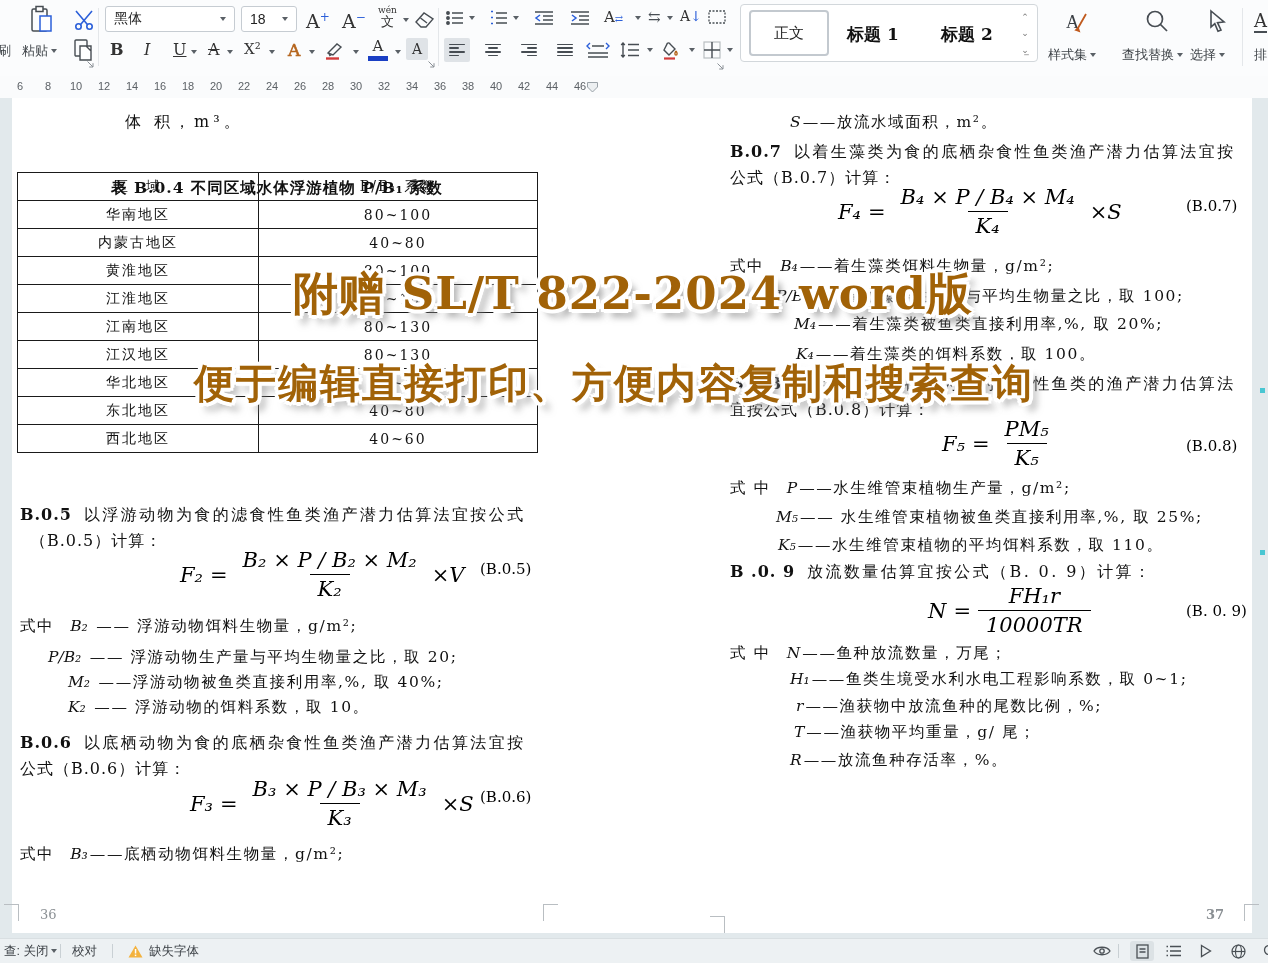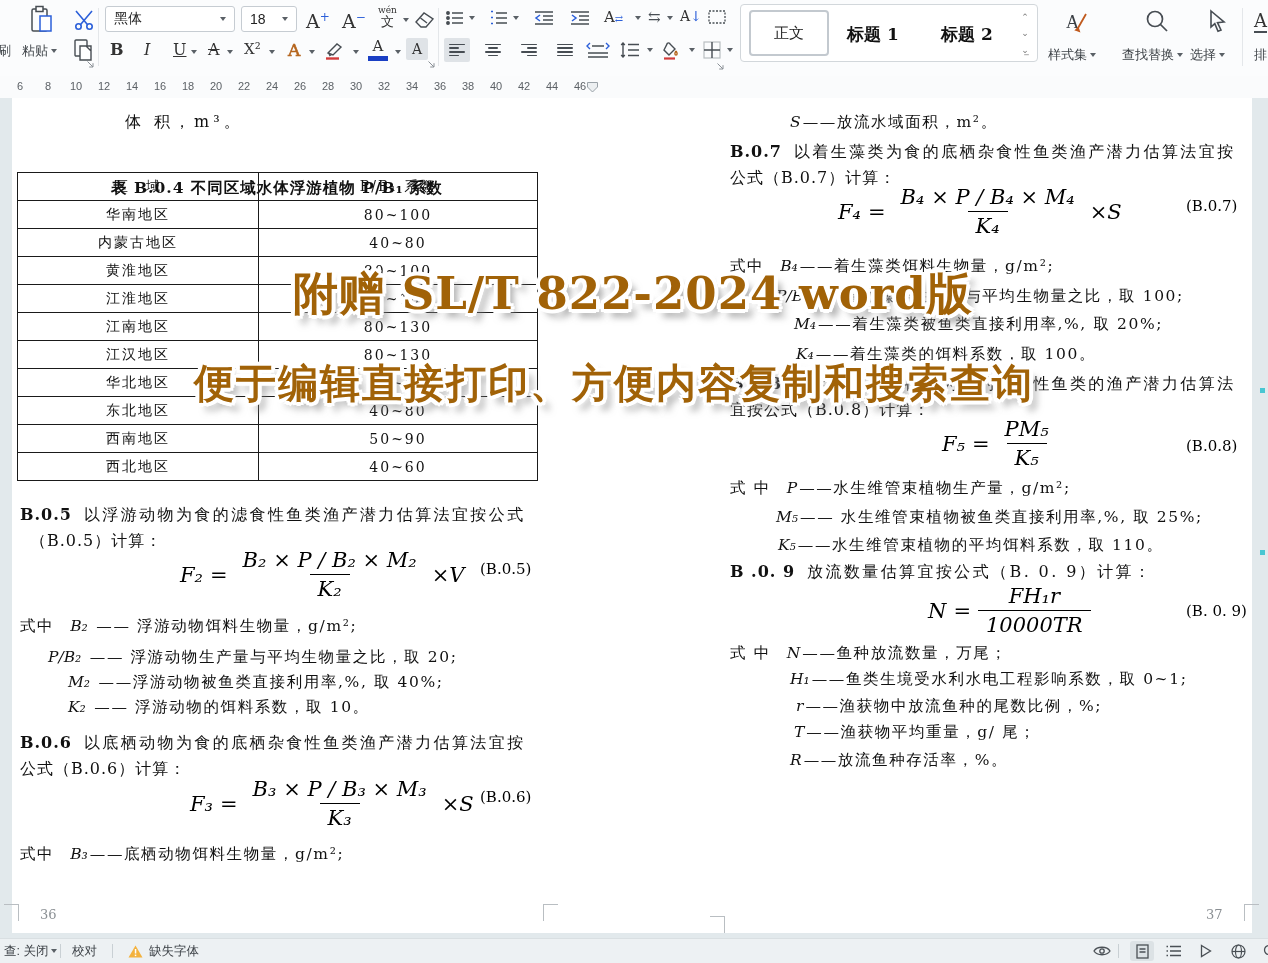--- a/index.html
+++ b/index.html
@@ -377,24 +377,20 @@
             </tr>
             <tr>
               <td>华北地区</td>
               <td>40~80</td>
             </tr>
             <tr>
               <td>东北地区</td>
               <td>40~80</td>
             </tr>
             <tr>
-              <td>西南地区</td>
-              <td>50~90</td>
-            </tr>
-            <tr>
               <td>西北地区</td>
               <td>40~60</td>
             </tr>
           </tbody>
       </table>
 
       <div class="para" style="left:8px;top:405px;">
         <b class="no">B.0.5</b><span>以浮游动物为食的滤食性鱼类渔产潜力估算法宜按公式</span>
       </div>
       <div class="para" style="left:18px;top:431px;letter-spacing:1px;"><span>（B.0.5）计算：</span></div>
@@ -518,21 +514,21 @@
       </div>
       <div class="dline" style="left:156px;top:624px;">
         <span class="pre"></span><span class="var">T</span><span>——渔获物平均重量，g/ 尾；</span>
       </div>
       <div class="dline" style="left:158px;top:598px;">
         <span class="pre"></span><span class="var">r</span><span>——渔获物中放流鱼种的尾数比例，%;</span>
       </div>
       <div class="dline" style="left:152px;top:652px;">
         <span class="pre"></span><span class="var">R</span><span>——放流鱼种存活率，%。</span>
       </div>
-      <div class="pageno" style="left:568px;top:809px;">37</div>
+      <div class="pageno" style="left:568px;top:809px;font-weight:bold;">37</div>
       <div class="cornermark tl" style="left:606px;top:806px;"></div>
       <div class="cornermark tr" style="left:72px;top:818px;"></div>
     </div>
 
     <div class="cyan-dot" style="left:1260px;top:290px;"></div>
     <div class="cyan-dot" style="left:1260px;top:452px;"></div>
   </div>
 
   <div class="wm wm1"><span>附赠 SL/T 822-2024 word版</span></div>
   <div class="wm wm2"><span>便于编辑直接打印、方便内容复制和搜索查询</span></div>

